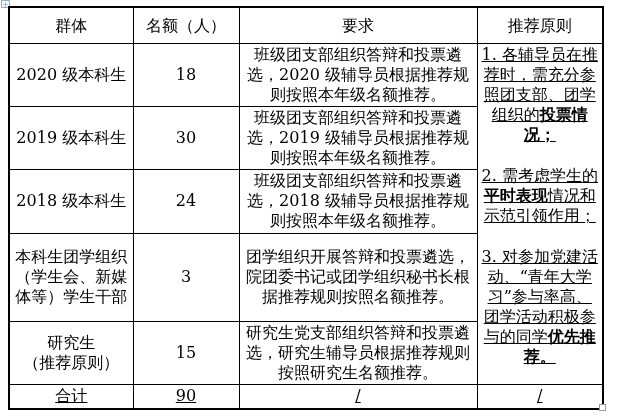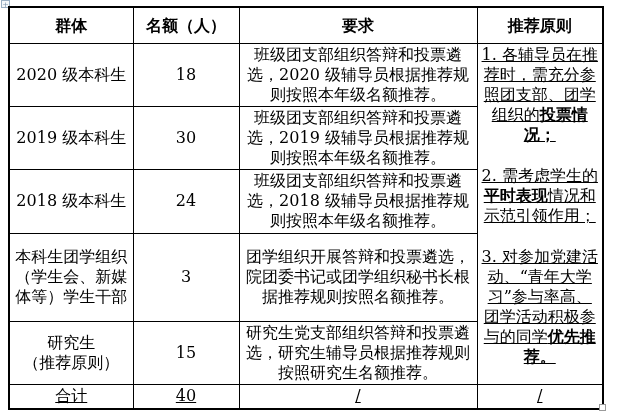--- a/index.html
+++ b/index.html
@@ -37,21 +37,21 @@
   table.quota th, table.quota td{
     border:1px solid #000;
     padding:1px 3px;
     font-size:16px;
     line-height:20px;
     text-align:center;
     vertical-align:middle;
     overflow:hidden;
   }
   table.quota th{
-    font-weight:bold;
+    font-weight:normal;
     height:33px;
   }
   tr.row-std{height:60px;}
   tr.row-tall{height:88px;}
   tr.row-total{height:24px;text-decoration:underline;}
   td.group-cell{white-space:pre-line;margin-left:38px;}
   td.principles-cell{
     text-align:left;
     vertical-align:middle;
     padding:2px 3px 2px 6px;
@@ -111,21 +111,21 @@
         <td>团学组织开展答辩和投票遴选，院团委书记或团学组织秘书长根据推荐规则按照名额推荐。</td>
       </tr>
       <tr class="row-std">
         <td class="group-cell">研究生
 （推荐原则）</td>
         <td>15</td>
         <td>研究生党支部组织答辩和投票遴选，研究生辅导员根据推荐规则按照研究生名额推荐。</td>
       </tr>
       <tr class="row-total">
         <td>合计</td>
-        <td>40</td>
+        <td>90</td>
         <td>/</td>
         <td>/</td>
       </tr>
     </tbody>
   </table>
 
   <div class="resize-handle"></div>
 
 </div>
 

